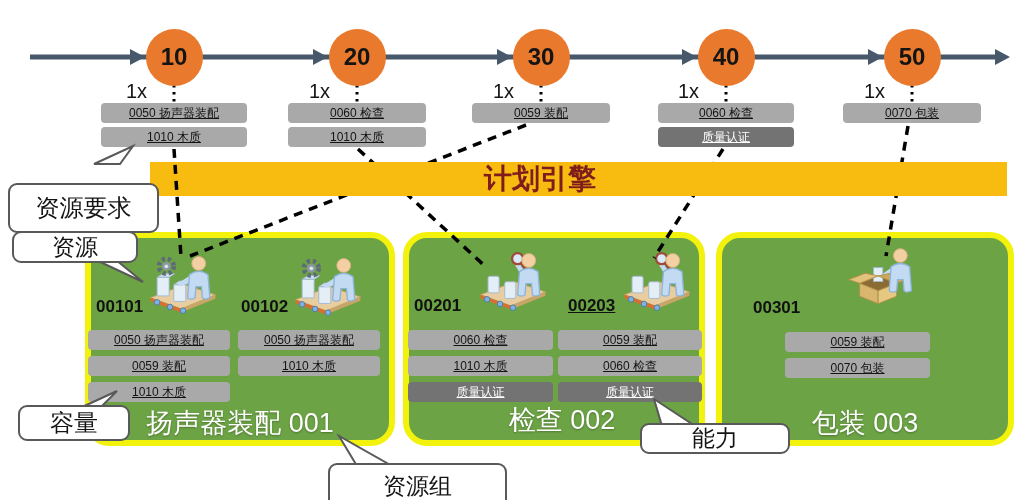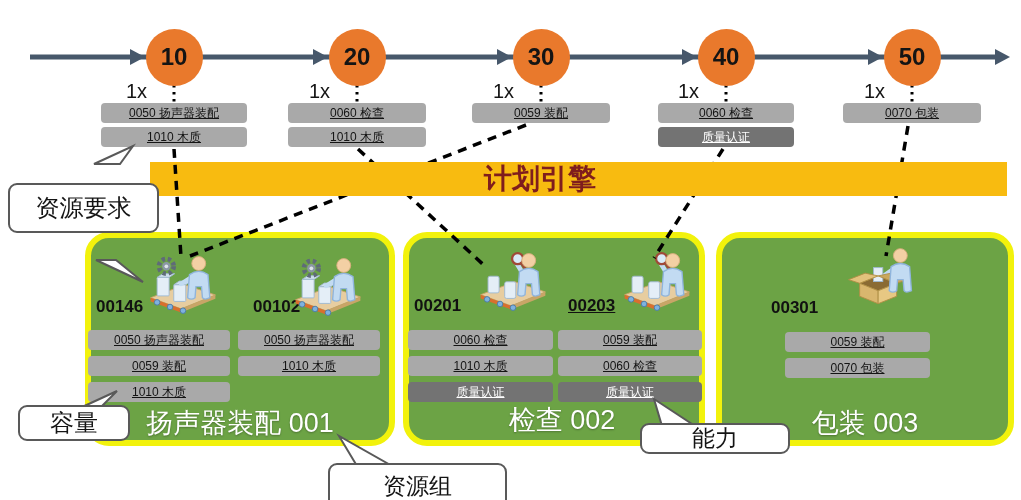--- a/index.html
+++ b/index.html
@@ -101,30 +101,30 @@
         <path d="M38 52 L58 44 L58 58 L38 66 Z" fill="#E7C883" stroke="#B08E45"></path>
         <circle cx="62" cy="14" r="7.5" fill="#F3D0A4" stroke="#D8AE7D"></circle>
         <path d="M52 26 Q62 19 72 26 L74 52 Q68 55 66 52 L65 40 L59 40 L58 52 Q54 55 50 52 Z" fill="#C2DBF2" stroke="#8FB4DC" stroke-width="1.5"></path>
       </symbol>
     </defs>
   </svg>
 
   <div id="groups-root">
       <div class="group z1" style="left: 85px; top: 232px; width: 310px; height: 214px;"></div>
       <div class="group-title" style="left: 85px; top: 405px; width: 310px;">扬声器装配 001</div>
-      <div class="res-id" style="left: 96px; top: 297px;">00146</div>
+      <div class="res-id" style="left: 96px; top: 297px;">00101</div>
       <svg class="res-icon" viewBox="0 0 80 70" style="left: 146px; top: 248px;">
         <use href="#sym-assembly-station"></use>
       </svg>
       <div class="res-tags" style="left: 88px; top: 330px; width: 142px;">
         <div class="tag">0050 扬声器装配</div>
         <div class="tag">0059 装配</div>
         <div class="tag">1010 木质</div>
       </div>
-      <div class="res-id" style="left: 241px; top: 297px; margin-left: 12px;">00102</div>
+      <div class="res-id" style="left: 241px; top: 297px;">00102</div>
       <svg class="res-icon" viewBox="0 0 80 70" style="left: 291px; top: 250px;">
         <use href="#sym-assembly-station"></use>
       </svg>
       <div class="res-tags" style="left: 238px; top: 330px; width: 142px;">
         <div class="tag">0050 扬声器装配</div>
         <div class="tag">1010 木质</div>
       </div>
       <div class="group z1" style="left: 403px; top: 232px; width: 302px; height: 214px;"></div>
       <div class="group-title" style="left: 403px; top: 402px; width: 302px; margin-left: 8px;">检查 002</div>
       <div class="res-id" style="left: 414px; top: 296px;">00201</div>
@@ -140,21 +140,21 @@
       <svg class="res-icon" viewBox="0 0 80 70" style="left: 620px; top: 245px;">
         <use href="#sym-inspection-station"></use>
       </svg>
       <div class="res-tags" style="left: 558px; top: 330px; width: 144px;">
         <div class="tag">0059 装配</div>
         <div class="tag">0060 检查</div>
         <div class="tag blue">质量认证</div>
       </div>
       <div class="group z1" style="left: 716px; top: 232px; width: 298px; height: 214px;"></div>
       <div class="group-title" style="left: 716px; top: 405px; width: 298px;">包装 003</div>
-      <div class="res-id" style="left: 771px; top: 298px;">00301</div>
+      <div class="res-id" style="left: 753px; top: 298px;">00301</div>
       <svg class="res-icon" viewBox="0 0 80 70" style="left: 843px; top: 241px;">
         <use href="#sym-packing-station"></use>
       </svg>
       <div class="res-tags" style="left: 785px; top: 332px; width: 145px;">
         <div class="tag">0059 装配</div>
         <div class="tag">0070 包装</div>
       </div>
     </div>
 
   <svg class="layer z2" width="1021" height="500">
@@ -225,16 +225,17 @@
     <g fill="#fff" stroke="#595959" stroke-width="2">
       <polygon points="94,164 133,146 120,164"></polygon>
       <polygon points="96,260 143,282 116,260"></polygon>
       <polygon points="80,408 117,391 100,408"></polygon>
       <polygon points="357,466 339,436 392,466"></polygon>
       <polygon points="662,426 654,399 695,426"></polygon>
     </g>
   </svg>
 
   <div class="callout" style="left:8px;top:157px;width:151px;height:50px;font-size:24px;margin-top:26px;">资源要求</div>
+  <div class="callout" style="left:12px;top:231px;width:126px;height:32px;">资源</div>
   <div class="callout" style="left:18px;top:405px;width:112px;height:36px;font-size:24px;">容量</div>
   <div class="callout" style="left:328px;top:463px;width:179px;height:47px;">资源组</div>
   <div class="callout" style="left:640px;top:423px;width:150px;height:31px;">能力</div>
 </div>
 
 </body></html>

